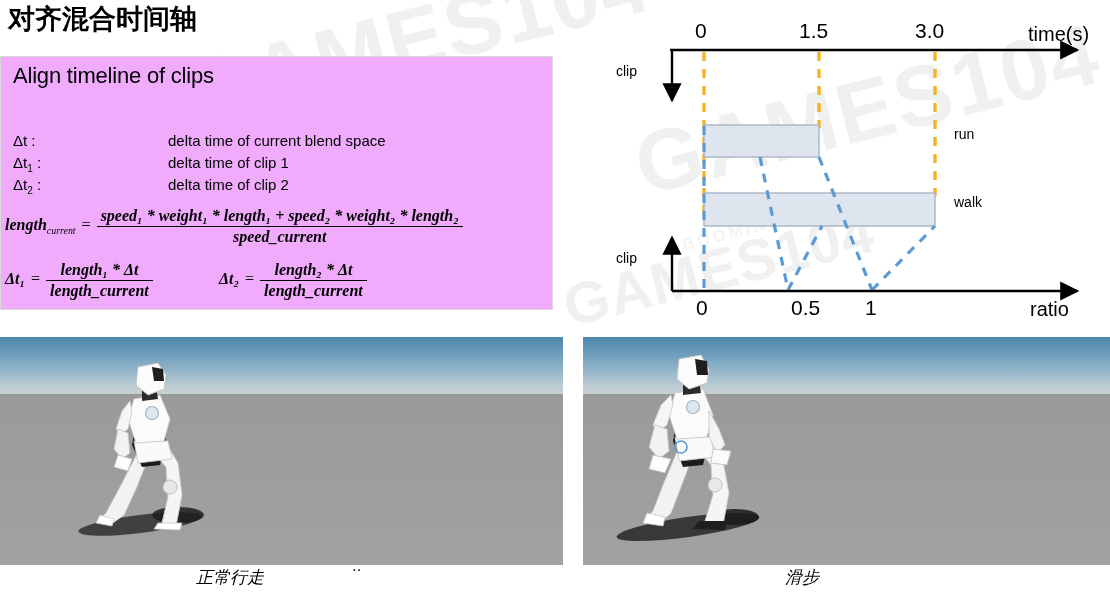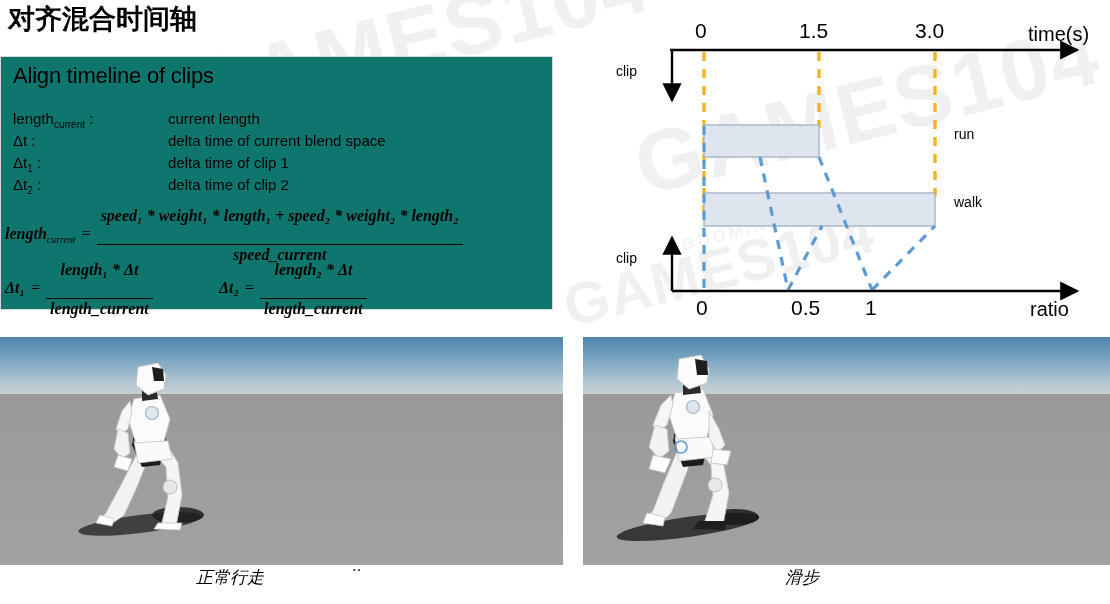--- a/index.html
+++ b/index.html
@@ -46,21 +46,21 @@
     z-index: 3;
   }
 
   
   #formula-panel {
     position: absolute;
     left: 0px;
     top: 56px;
     width: 553px;
     height: 254px;
-    background: #0f766e;
+    background: #f0abfc;
     border: 1px solid #d8d8d8;
     box-sizing: border-box;
     z-index: 2;
   }
   #panel-heading {
     position: absolute;
     left: 12px;
     top: 6px;
     font-size: 22px;
     font-weight: normal;
@@ -84,21 +84,21 @@
     font-style: italic;
     white-space: nowrap;
   }
   .frac {
     display: inline-block;
     vertical-align: middle;
     text-align: center;
   }
   .frac .num {
     display: block;
-    padding: 0 4px 19px 4px;
+    padding: 0 4px 1px 4px;
     border-bottom: 1.4px solid #000;
   }
   .frac .den {
     display: block;
     padding: 1px 4px 0 4px;
   }
   .mi { font-style: italic; font-weight: bold; }
   .mi sub { font-size: 0.62em; font-style: italic; font-weight: normal; }
   .op { font-style: normal; padding: 0 2px; }
 
@@ -172,23 +172,20 @@
   <div class="wm wm-small" style="left:680px; top:215px; transform:rotate(-14deg);">BOOMING TECH</div>
   <div class="wm wm-big" style="left:860px; top:400px; transform:rotate(-14deg); color:#ededed;">GAMES104</div>
 </div>
 
 <div id="slide-title">对齐混合时间轴</div>
 
 <div id="formula-panel">
 
   <div id="panel-heading">Align timeline of clips</div>
 
-  <div class="legend-row" style="top:53px;">
-    <span class="legend-term"><span>length</span><sub>current</sub> <span>:</span></span><span class="legend-desc">current length</span>
-  </div>
   <div class="legend-row" style="top:75px;">
     <span class="legend-term"><span>Δt</span><sub></sub> <span>:</span></span><span class="legend-desc">delta time of current blend space</span>
   </div>
   <div class="legend-row" style="top:97px;">
     <span class="legend-term"><span>Δt</span><sub>1</sub> <span>:</span></span><span class="legend-desc">delta time of clip 1</span>
   </div>
   <div class="legend-row" style="top:119px;">
     <span class="legend-term"><span>Δt</span><sub>2</sub> <span>:</span></span><span class="legend-desc">delta time of clip 2</span>
   </div>
 

